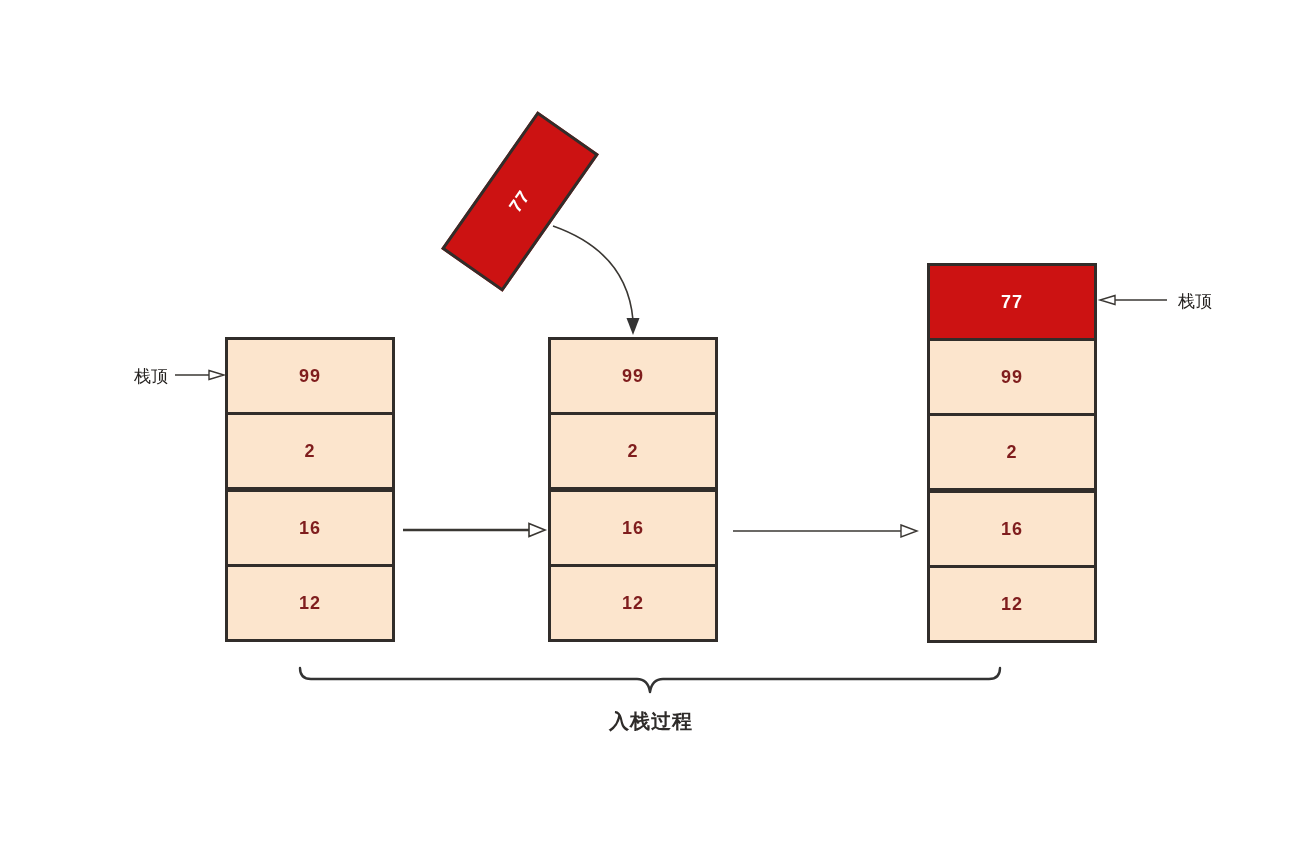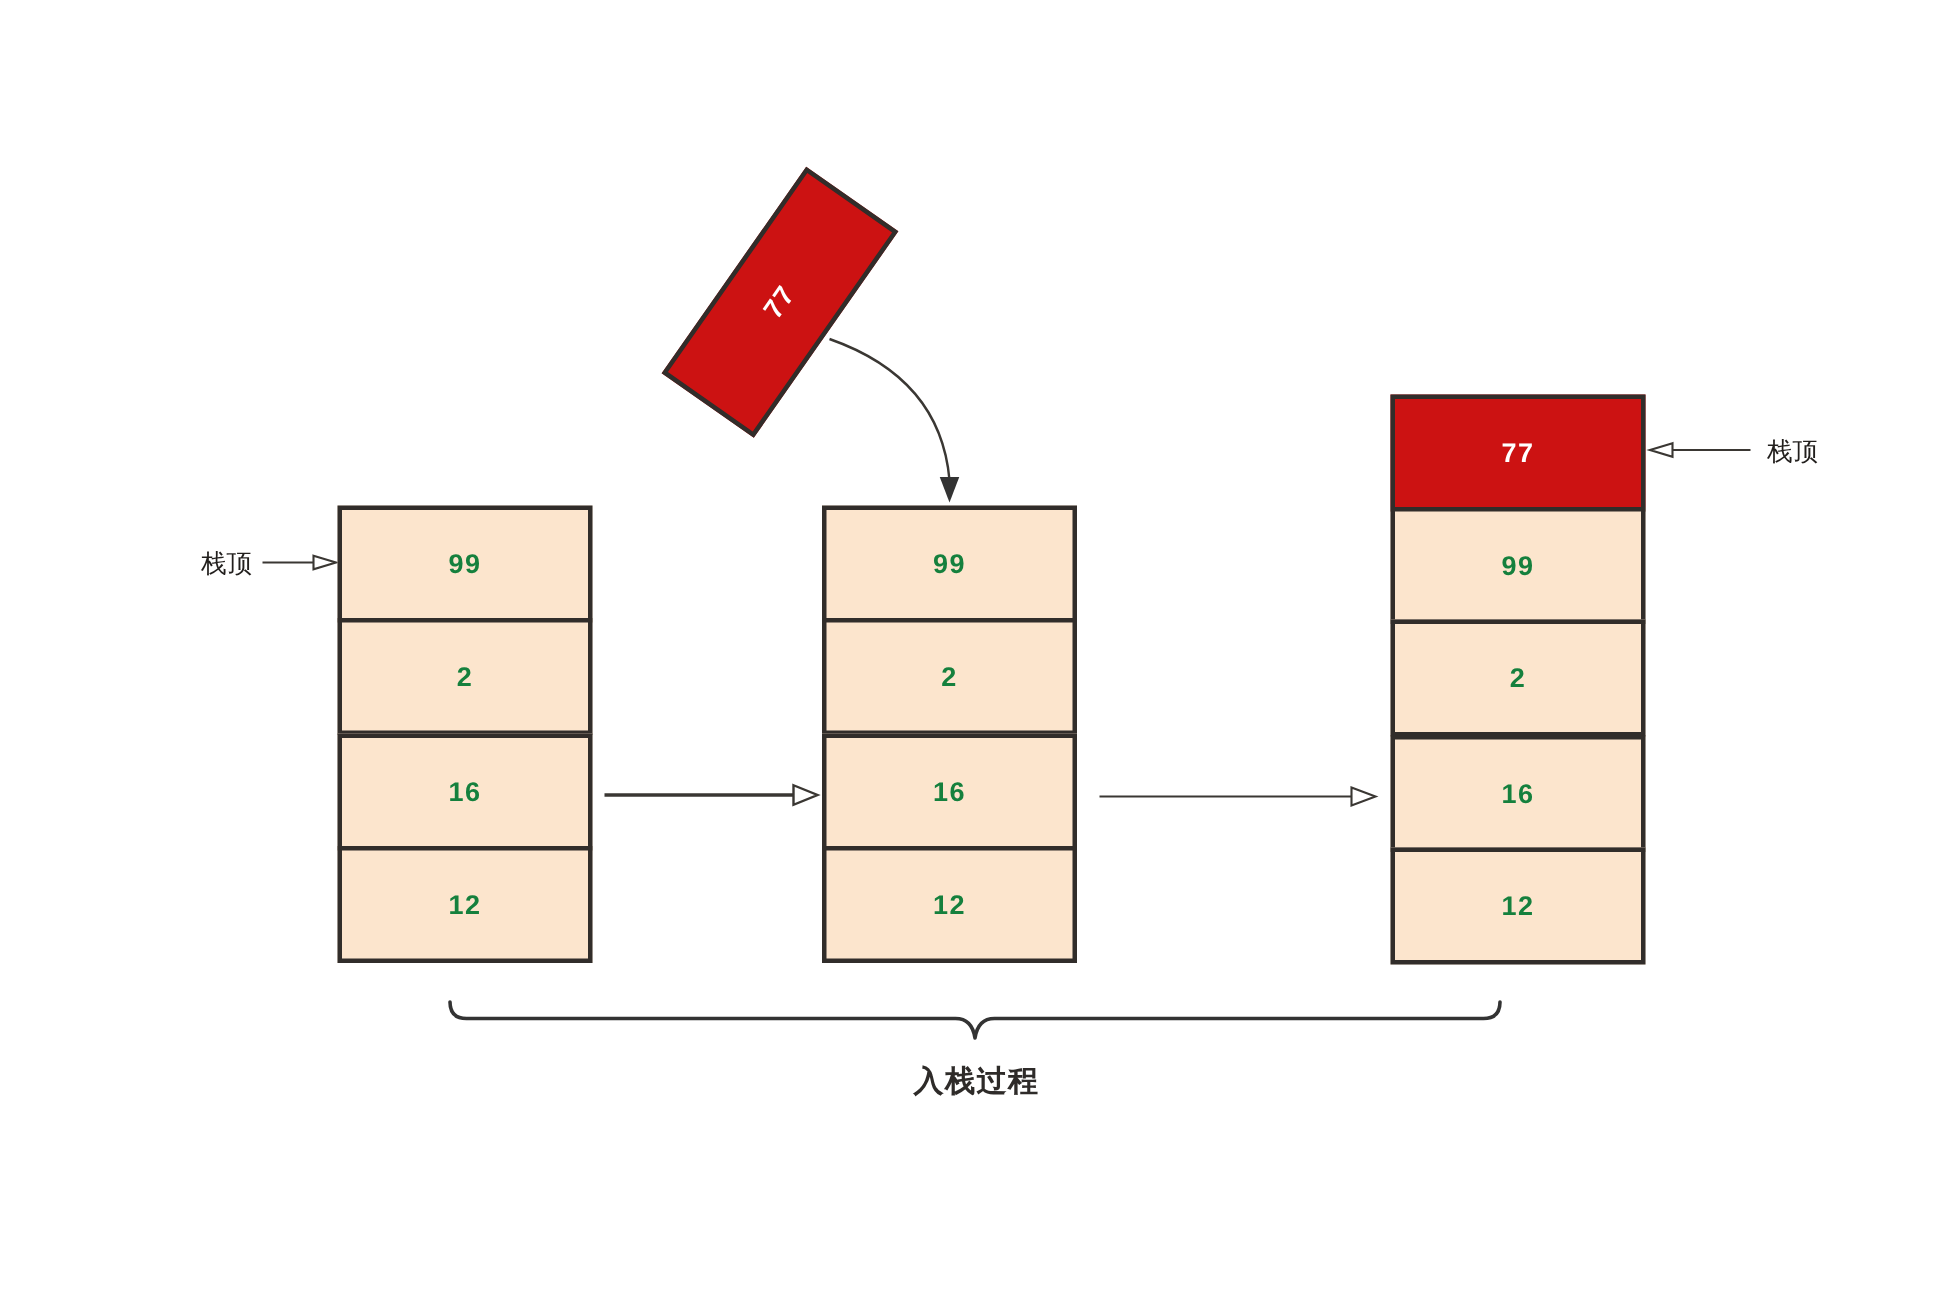--- a/index.html
+++ b/index.html
@@ -5,21 +5,21 @@
   html,body{margin:0;padding:0;background:#ffffff;}
   .canvas{
     position:relative;width:1303px;height:868px;background:#ffffff;overflow:hidden;
     font-family:"Liberation Sans","DejaVu Sans",sans-serif;
   }
   svg.overlay{position:absolute;left:0;top:0;width:1303px;height:868px;pointer-events:none;}
   .stack{position:absolute;width:170px;}
   .cell{
     box-sizing:border-box;height:78px;border:3px solid #312d2a;background:#fce5cd;
     display:flex;align-items:center;justify-content:center;
-    font-size:18px;font-weight:700;color:#15803d;letter-spacing:1px;
+    font-size:18px;font-weight:700;color:#7f1d1d;letter-spacing:1px;
   }
   .cell + .cell{margin-top:-3px;}
   .cell.thick{margin-top:-1px;}
   .cell.red{background:#cc1212;color:#ffffff;}
   .rot-box{
     position:absolute;left:436px;top:164px;width:168px;height:75px;
     box-sizing:border-box;border:3px solid #312d2a;background:#cc1212;
     transform:rotate(-55deg);
     display:flex;align-items:center;justify-content:center;
     font-size:18px;font-weight:700;color:#ffffff;letter-spacing:1px;

